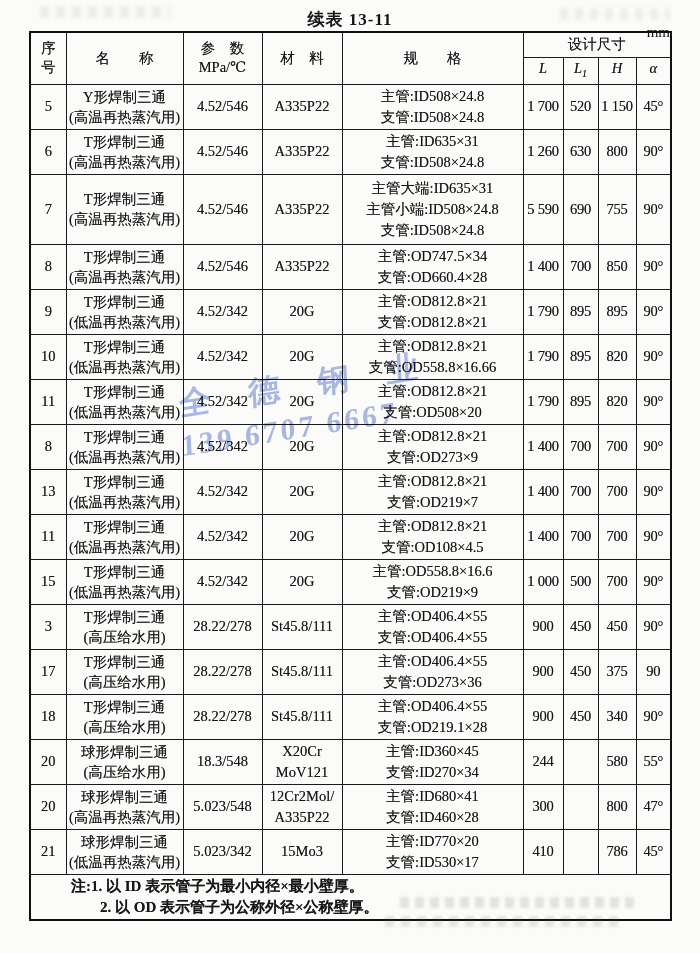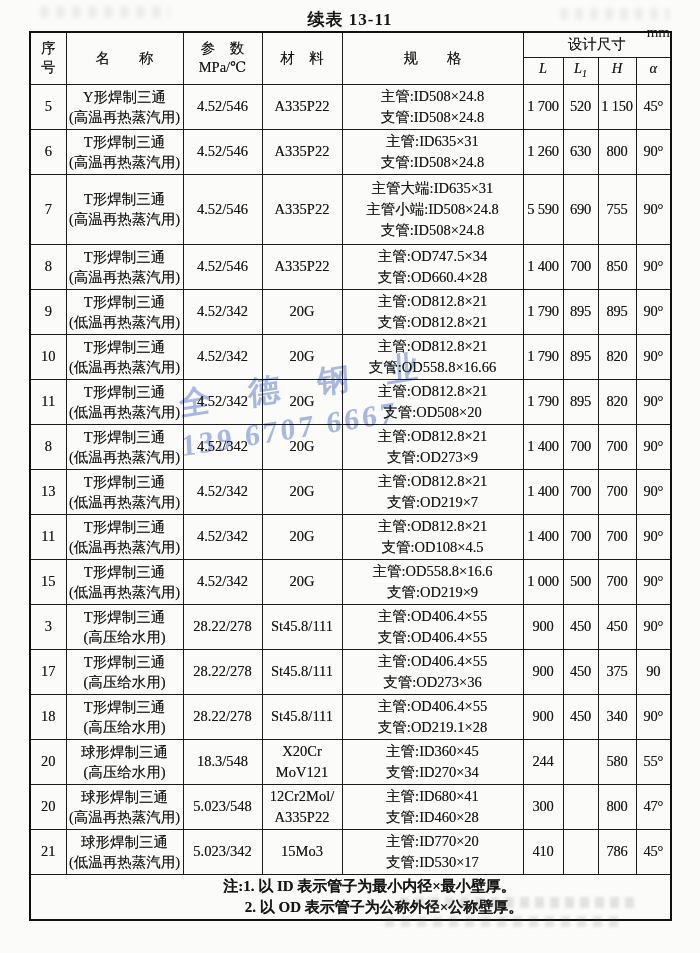--- a/index.html
+++ b/index.html
@@ -61,21 +61,21 @@
   tbody tr.tall{height:70px;}
   .ln{line-height:21px;white-space:nowrap;}
   td.cell-name{font-weight:600;font-size:14px;letter-spacing:0;}
   td.cell-name .ln{line-height:20px;}
   td.cell-param{font-size:14.5px;margin-left:20px;}
   td.cell-material{font-size:14.5px;}
   td.cell-spec{text-align:left;padding-left:7px;font-weight:600;font-size:14.5px;}
   td.cell-L,td.cell-L1,td.cell-H,td.cell-alpha{font-size:14px;letter-spacing:-.2px;}
 
   tr.note-row{height:44px;}
-  tr.note-row td{text-align:center;font-weight:600;font-size:15px;margin-top:32px;}
+  tr.note-row td{text-align:left;font-weight:600;font-size:15px;margin-top:32px;}
   .note-line1{padding-left:38px;line-height:21px;white-space:nowrap;}
   .note-line2{padding-left:67px;line-height:21px;white-space:nowrap;}
 
   .watermark{
     position:absolute;left:178px;top:383px;
     transform:rotate(-9deg) skewX(-6deg);
     transform-origin:left top;
     opacity:.72;mix-blend-mode:multiply;
     pointer-events:none;
   }

